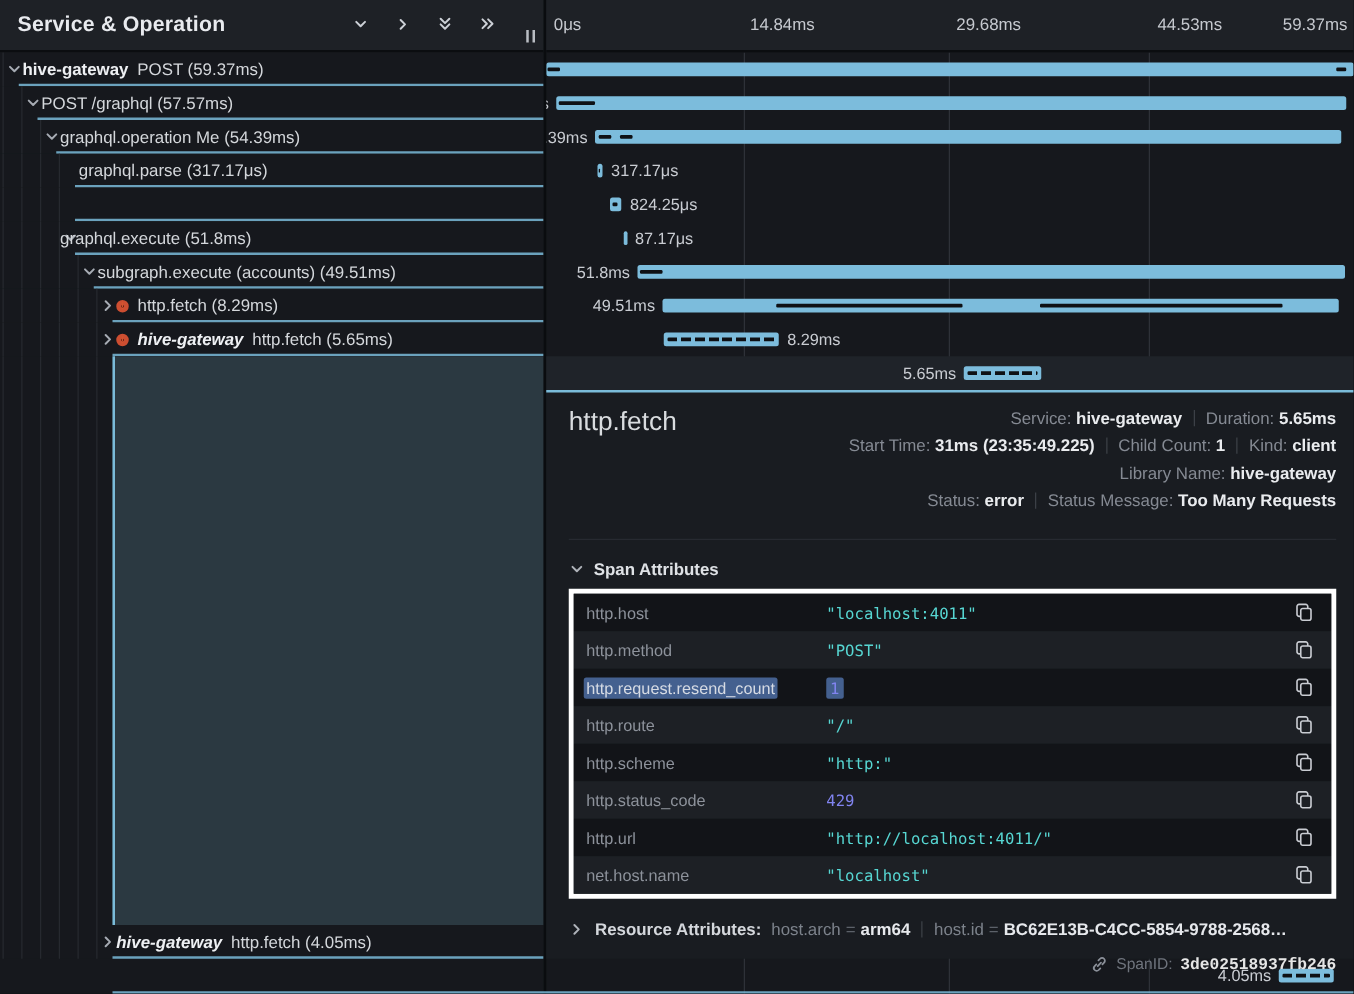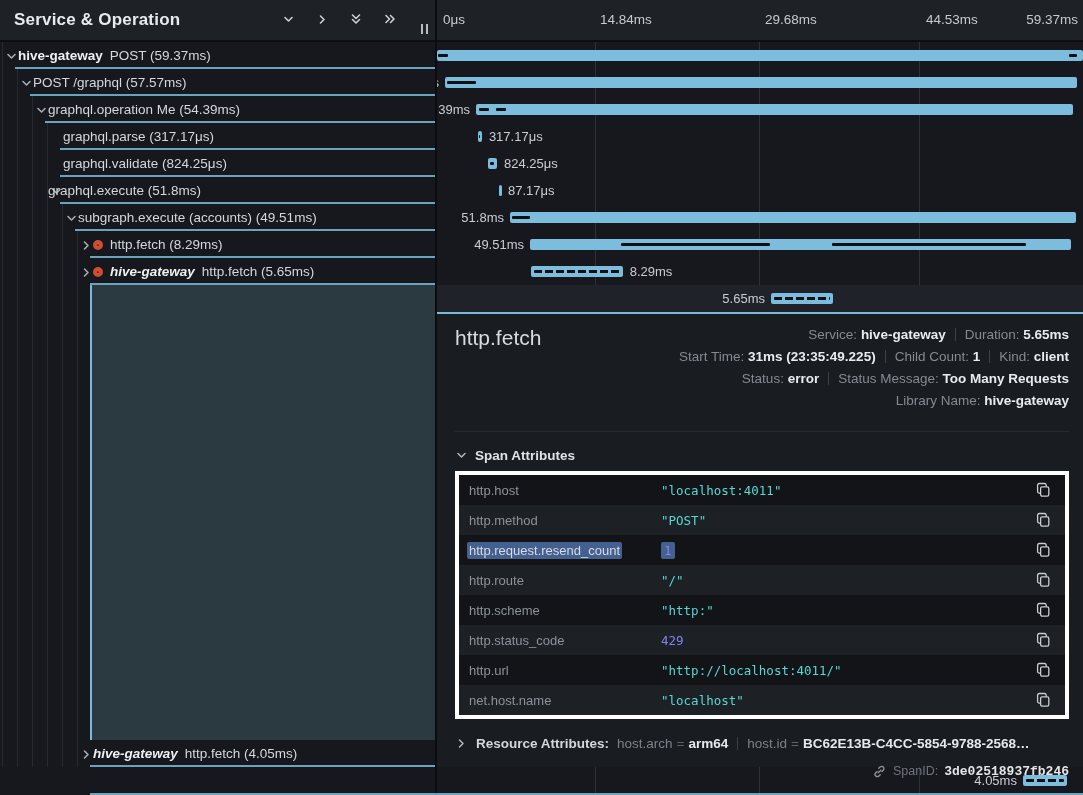--- a/index.html
+++ b/index.html
@@ -158,23 +158,20 @@
           <div class="tcontent" style="left: 63px;">
             <span>graphql.parse (317.17μs)</span>
           </div>
         </div>
         <div class="trow">
           <i class="guide" style="left: 2px;"></i>
           <i class="guide" style="left: 17px;"></i>
           <i class="guide" style="left: 32px;"></i>
           <i class="guide" style="left: 47px;"></i>
           <i class="underline" style="left: 60px;"></i>
-          <div class="tcontent" style="left: 63px;">
-            <span>graphql.validate (824.25μs)</span>
-          </div>
         </div>
         <div class="trow">
           <i class="guide" style="left: 2px;"></i>
           <i class="guide" style="left: 17px;"></i>
           <i class="guide" style="left: 32px;"></i>
           <i class="guide" style="left: 47px;"></i>
           <i class="underline" style="left: 60px;"></i>
           <span class="chev" style="left: 50px;"><svg width="13" height="13" viewBox="0 0 13 13" fill="none" stroke="currentColor" stroke-width="1.6" stroke-linecap="round" stroke-linejoin="round">
               <polyline points="3,4.5 6.5,8 10,4.5"></polyline>
             </svg></span>
@@ -327,22 +324,22 @@
           <span class="bar-label" style="right: 48.3%; transform: translateX(-6px);">5.65ms</span>
         </div>
       </div>
 
     <div class="details">
       <div class="details-head">
         <div class="dtitle">http.fetch</div>
         <div class="meta" id="meta-lines">
             <div class="meta-line"><span class="mk">Service: </span><span class="mv">hive-gateway</span><span class="msep"></span><span class="mk">Duration: </span><span class="mv">5.65ms</span></div>
             <div class="meta-line"><span class="mk">Start Time: </span><span class="mv">31ms (23:35:49.225)</span><span class="msep"></span><span class="mk">Child Count: </span><span class="mv">1</span><span class="msep"></span><span class="mk">Kind: </span><span class="mv">client</span></div>
+            <div class="meta-line"><span class="mk">Library Name: </span><span class="mv">hive-gateway</span></div>
             <div class="meta-line"><span class="mk">Status: </span><span class="mv">error</span><span class="msep"></span><span class="mk">Status Message: </span><span class="mv">Too Many Requests</span></div>
-            <div class="meta-line"><span class="mk">Library Name: </span><span class="mv">hive-gateway</span></div>
           </div>
       </div>
       <div class="sect-head">
         <span class="chev" id="attr-chev">
             <svg width="13" height="13" viewBox="0 0 13 13" fill="none" stroke="currentColor" stroke-width="1.6" stroke-linecap="round" stroke-linejoin="round">
               <polyline points="3,4.5 6.5,8 10,4.5"></polyline>
             </svg>
           </span>
         <span>Span Attributes</span>
       </div>

